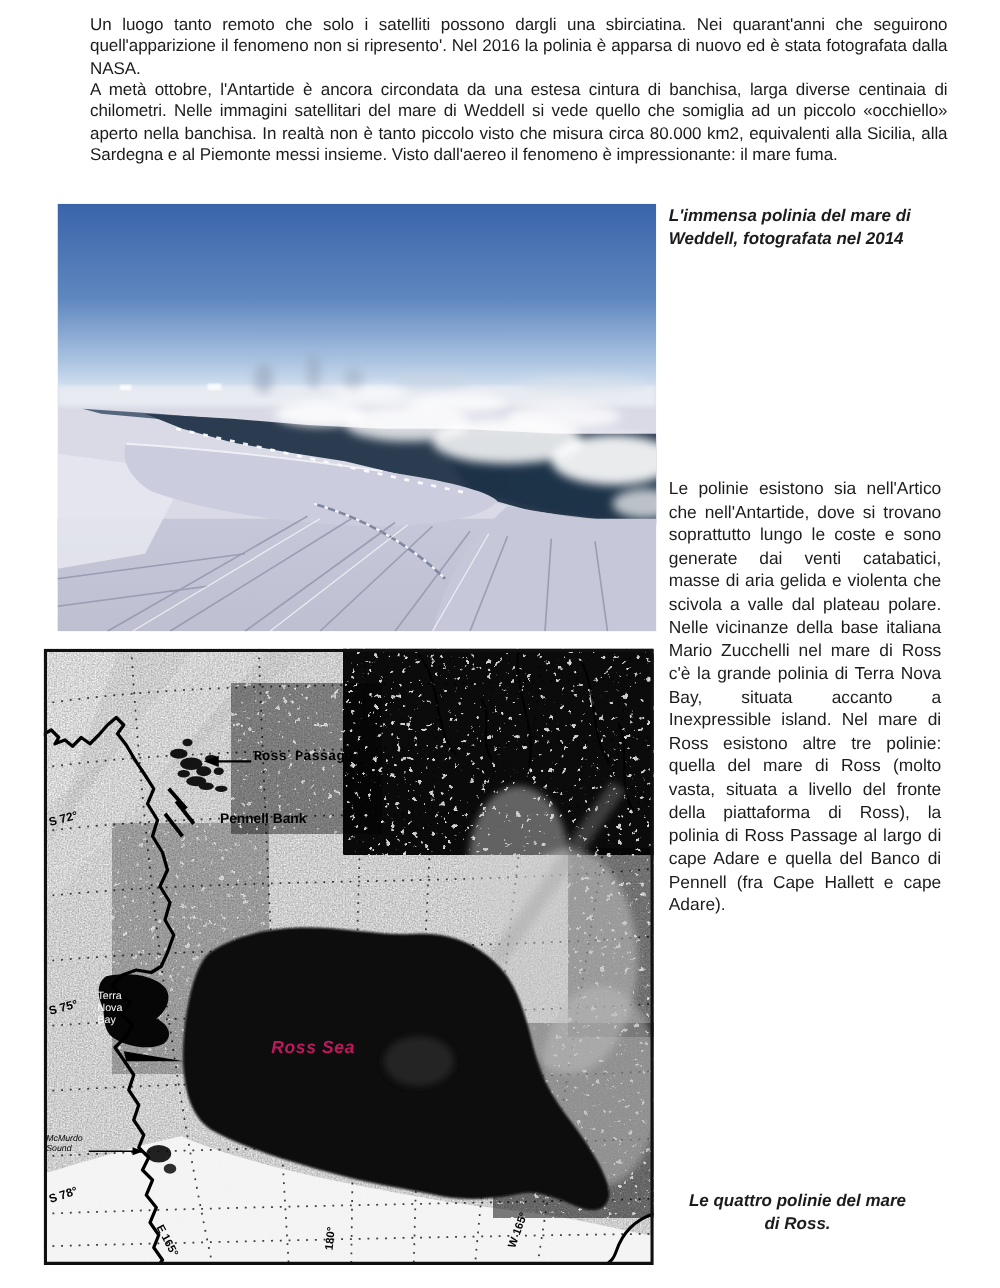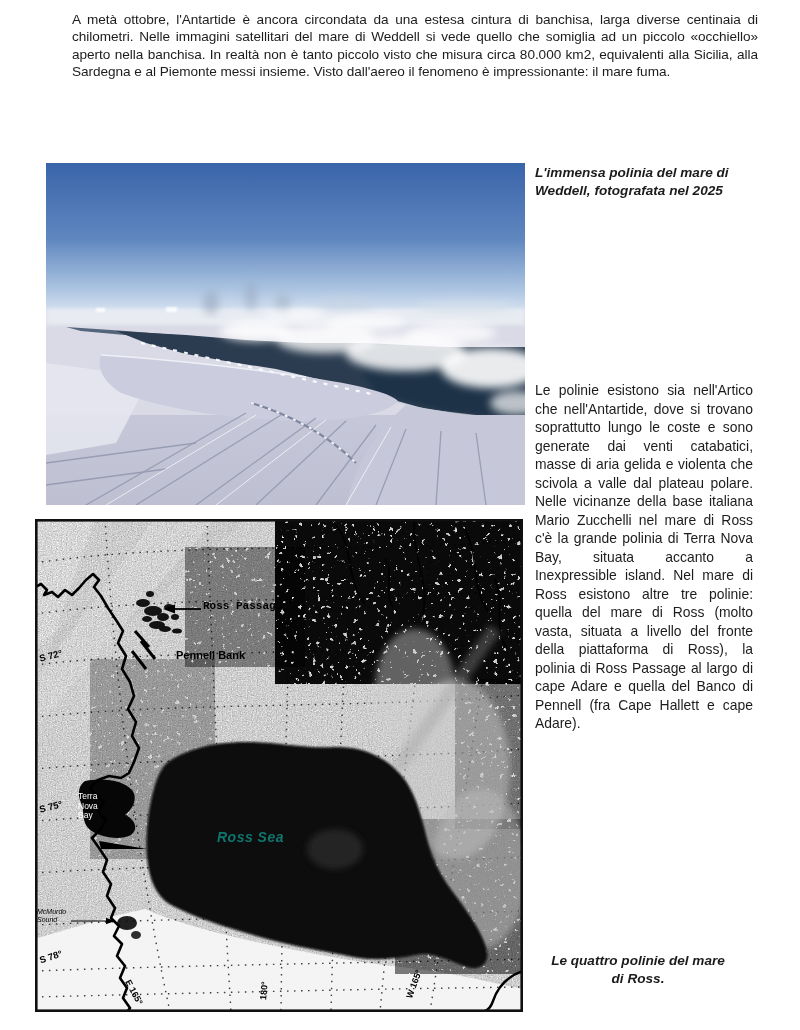--- a/index.html
+++ b/index.html
@@ -21,30 +21,31 @@
   #photo{left:46px;top:163px;width:479px;height:342px;}
   #map{left:35px;top:519px;width:488px;height:493px;}
   #photo svg,#map svg{display:block;}
   .map-label{position:absolute;white-space:pre-line;font-family:"Liberation Sans",sans-serif;color:#000;}
   #lbl-ross-passage{left:168px;top:81px;font-size:11px;font-weight:bold;font-family:Liberation Mono, monospace;}
   #lbl-pennell-bank{left:141px;top:130px;font-size:11px;font-weight:bold;}
   #lbl-s72{left:4px;top:131px;font-size:9.5px;font-weight:bold;transform:rotate(-14deg);}
   #lbl-s75{left:4px;top:282px;font-size:9.5px;font-weight:bold;transform:rotate(-14deg);}
   #lbl-s78{left:4px;top:432px;font-size:9.5px;font-weight:bold;transform:rotate(-18deg);}
   #lbl-tnb{left:43px;top:273px;font-size:8.5px;line-height:9.5px;font-weight:normal;color:#fff;}
-  #lbl-ross-sea{left:182px;top:310px;font-size:14px;font-weight:bold;font-style:italic;color:#0f766e;letter-spacing:.5px;}
+  #lbl-ross-sea{left:182px;top:310px;font-size:14px;font-weight:bold;font-style:italic;color:#be185d;letter-spacing:.5px;}
   #lbl-mcmurdo{left:2px;top:389px;font-size:7px;line-height:7.5px;font-style:italic;}
   #lbl-e165{left:97px;top:459px;font-size:9px;font-weight:bold;transform:rotate(62deg);transform-origin:left top;}
   #lbl-180{left:228px;top:476px;font-size:9px;font-weight:bold;transform:rotate(-84deg);transform-origin:left center;}
   #lbl-w165{left:374px;top:474px;font-size:9px;font-weight:bold;transform:rotate(-70deg);transform-origin:left center;}
 </style>
 </head>
 <body>
 
 <div id="intro" class="abs">
+  <p>Un luogo tanto remoto che solo i satelliti possono dargli una sbirciatina. Nei quarant'anni che seguirono quell'apparizione il fenomeno non si ripresento'. Nel 2016 la polinia è apparsa di nuovo ed è stata fotografata dalla NASA.</p>
   <p>A metà ottobre, l'Antartide è ancora circondata da una estesa cintura di banchisa, larga diverse centinaia di chilometri. Nelle immagini satellitari del mare di Weddell si vede quello che somiglia ad un piccolo «occhiello» aperto nella banchisa. In realtà non è tanto piccolo visto che misura circa 80.000 km2, equivalenti alla Sicilia, alla Sardegna e al Piemonte messi insieme. Visto dall'aereo il fenomeno è impressionante: il mare fuma.</p>
 </div>
 
 <div id="photo" class="abs">
   <svg viewBox="0 0 479 342" width="479" height="342">
     <defs>
       <linearGradient id="sky" x1="0" y1="0" x2="0" y2="1">
         <stop offset="0" stop-color="#3a64aa"></stop>
         <stop offset="0.5" stop-color="#5f87bf"></stop>
         <stop offset="0.82" stop-color="#a9c2e0"></stop>
@@ -118,21 +119,21 @@
         <path d="M0,322 L120,306"></path>
     </g>
     <g stroke="#ffffff" stroke-width="1" opacity="0.7">
       <path d="M60,342 L210,252"></path>
         <path d="M170,342 L280,257"></path>
         <path d="M300,342 L345,264"></path>
     </g>
   </svg>
 </div>
 
-<div id="photo-caption" class="abs">L'immensa polinia del mare di Weddell, fotografata nel 2025</div>
+<div id="photo-caption" class="abs">L'immensa polinia del mare di Weddell, fotografata nel 2014</div>
 
 <div id="side-text" class="abs">Le polinie esistono sia nell'Artico che nell'Antartide, dove si trovano soprattutto lungo le coste e sono generate dai venti catabatici, masse di aria gelida e violenta che scivola a valle dal plateau polare. Nelle vicinanze della base italiana Mario Zucchelli nel mare di Ross c'è la grande polinia di Terra Nova Bay, situata accanto a Inexpressible island. Nel mare di Ross esistono altre tre polinie: quella del mare di Ross (molto vasta, situata a livello del fronte della piattaforma di Ross), la polinia di Ross Passage al largo di cape Adare e quella del Banco di Pennell (fra Cape Hallett e cape Adare).</div>
 
 <div id="map" class="abs">
   <svg viewBox="0 0 488 493" width="488" height="493">
     <defs>
       <filter id="grain" x="0" y="0" width="100%" height="100%">
         <feTurbulence type="fractalNoise" baseFrequency="0.8" numOctaves="2" seed="3"></feTurbulence>
         <feColorMatrix type="matrix" values="0 0 0 0 0  0 0 0 0 0  0 0 0 0 0  0.9 0.9 0.9 0 -0.9"></feColorMatrix>
       </filter>

